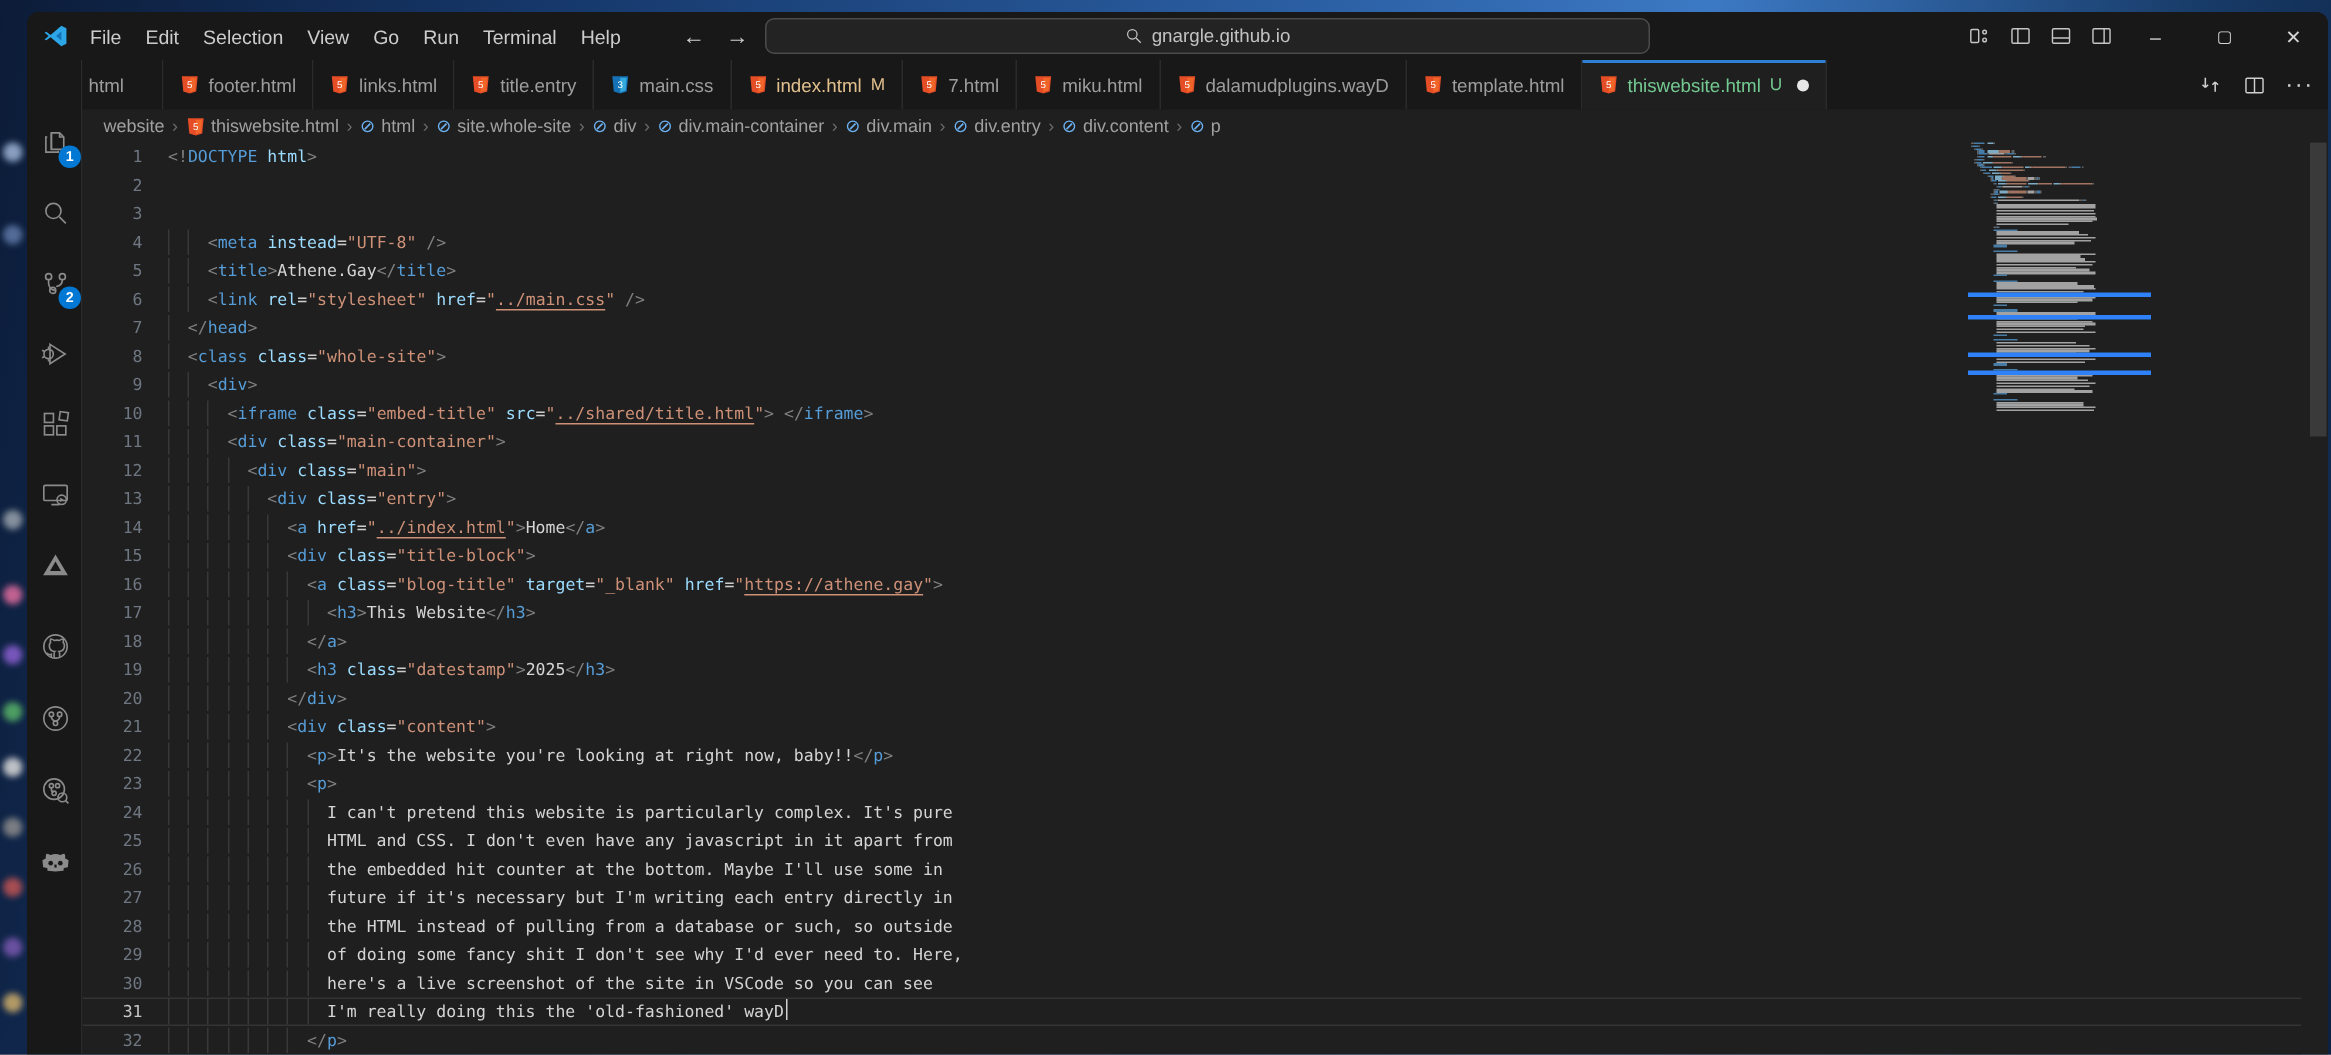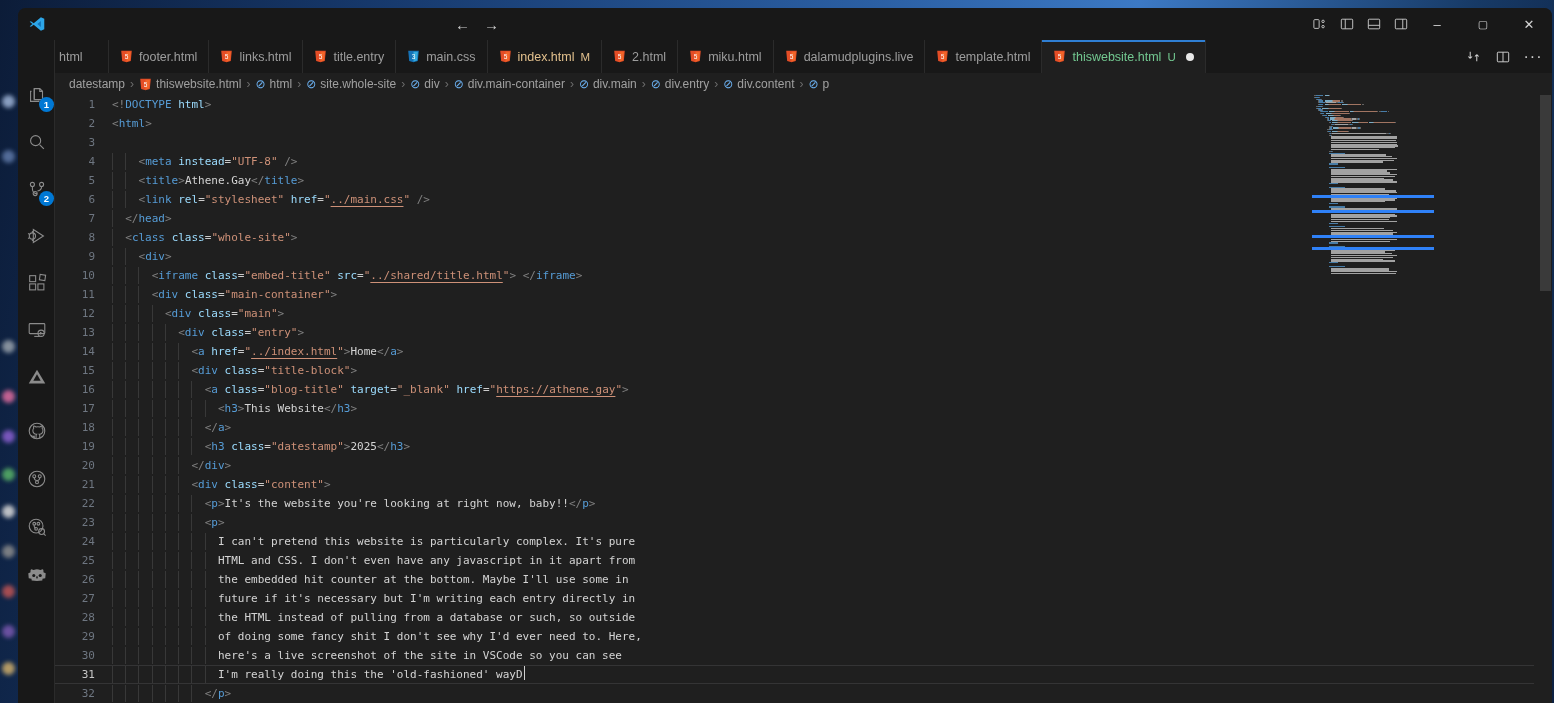--- a/index.html
+++ b/index.html
@@ -99,23 +99,40 @@
   <div class="wp-dot" style="left:2px;top:662px;background:#cfae6b"></div>
 </div>
 
 <div class="vswindow">
 
   <div class="titlebar">
     <svg class="vscode-logo" viewBox="0 0 24 24">
       <path fill="#2da6e8" d="M17.2 2.9 7.6 11 3.9 8.2l-1.6.8 3.6 3-3.6 3 1.6.8L7.6 13l9.6 8.1 4.5-2.2V5.1z"></path>
       <path fill="#1273b8" d="M17.2 8.1 12.5 12l4.7 3.9z"></path>
     </svg>
+    <div class="menubar" id="menubar">
+        <span class="menu-item">File</span>
+        <span class="menu-item">Edit</span>
+        <span class="menu-item">Selection</span>
+        <span class="menu-item">View</span>
+        <span class="menu-item">Go</span>
+        <span class="menu-item">Run</span>
+        <span class="menu-item">Terminal</span>
+        <span class="menu-item">Help</span>
+      </div>
     <div class="nav-arrows">
       <span>←</span>
       <span>→</span>
+    </div>
+    <div class="cmd-center">
+      <svg width="12" height="12" viewBox="0 0 16 16" class="icon-stroke">
+          <circle cx="6.5" cy="6.5" r="4.2"></circle>
+          <line x1="9.8" y1="9.8" x2="14" y2="14"></line>
+        </svg>
+      <span>gnargle.github.io</span>
     </div>
     <div class="win-controls">
       <span class="layout-btn">
         <svg width="14" height="14" viewBox="0 0 16 16" class="icon-stroke">
             <rect x="1" y="3" width="6" height="10" rx="1"></rect>
             <circle cx="11.5" cy="5" r="1.4"></circle>
             <circle cx="11.5" cy="11" r="1.4"></circle>
           </svg>
         </span>
       <span class="layout-btn">
@@ -275,37 +292,37 @@
         </svg>
         <span>index.html</span>
         <span class="git-m">M</span>
       </div>
       <div class="tab">
         <svg width="13" height="13" viewBox="0 0 16 16">
           <path d="M1.5 1h13l-1.2 12.6L8 15.2l-5.3-1.6z" fill="#e44d26"></path>
           <path d="M8 2.2v11.9l4.3-1.3 1-10.6z" fill="#f16529"></path>
           <text x="8" y="10.5" font-size="8" fill="#fff" text-anchor="middle" font-family="sans-serif">5</text>
         </svg>
-        <span>2.html</span>
+        <span>7.html</span>
       </div>
       <div class="tab">
         <svg width="13" height="13" viewBox="0 0 16 16">
           <path d="M1.5 1h13l-1.2 12.6L8 15.2l-5.3-1.6z" fill="#e44d26"></path>
           <path d="M8 2.2v11.9l4.3-1.3 1-10.6z" fill="#f16529"></path>
           <text x="8" y="10.5" font-size="8" fill="#fff" text-anchor="middle" font-family="sans-serif">5</text>
         </svg>
         <span>miku.html</span>
       </div>
       <div class="tab">
         <svg width="13" height="13" viewBox="0 0 16 16">
           <path d="M1.5 1h13l-1.2 12.6L8 15.2l-5.3-1.6z" fill="#e44d26"></path>
           <path d="M8 2.2v11.9l4.3-1.3 1-10.6z" fill="#f16529"></path>
           <text x="8" y="10.5" font-size="8" fill="#fff" text-anchor="middle" font-family="sans-serif">5</text>
         </svg>
-        <span>dalamudplugins.live</span>
+        <span>dalamudplugins.wayD</span>
       </div>
       <div class="tab">
         <svg width="13" height="13" viewBox="0 0 16 16">
           <path d="M1.5 1h13l-1.2 12.6L8 15.2l-5.3-1.6z" fill="#e44d26"></path>
           <path d="M8 2.2v11.9l4.3-1.3 1-10.6z" fill="#f16529"></path>
           <text x="8" y="10.5" font-size="8" fill="#fff" text-anchor="middle" font-family="sans-serif">5</text>
         </svg>
         <span>template.html</span>
       </div>
       <div class="tab active git-untracked">
@@ -330,21 +347,21 @@
       <svg width="14" height="14" viewBox="0 0 16 16" class="icon-stroke">
           <rect x="1.5" y="2.5" width="13" height="11" rx="1"></rect>
           <line x1="8" y1="2.5" x2="8" y2="13.5"></line>
         </svg>
       </span>
     <span class="ed-act" style="letter-spacing:1px">···</span>
   </div>
 
   <div class="breadcrumbs" id="breadcrumbs">
       <span class="crumb">
-        <span>datestamp</span>
+        <span>website</span>
       </span>
       <span class="crumb-sep">›</span>
       <span class="crumb">
         <svg width="13" height="13" viewBox="0 0 16 16">
           <path d="M1.5 1h13l-1.2 12.6L8 15.2l-5.3-1.6z" fill="#e44d26"></path>
           <path d="M8 2.2v11.9l4.3-1.3 1-10.6z" fill="#f16529"></path>
           <text x="8" y="10.5" font-size="8" fill="#fff" text-anchor="middle" font-family="sans-serif">5</text>
         </svg>
         <span>thiswebsite.html</span>
       </span>
@@ -390,21 +407,20 @@
       </span>
     </div>
 
   <div class="editor" id="editor">
       <div class="row">
         <span class="ln">1</span>
         <span class="code"><span class="tk-p">&lt;!</span><span class="tk-t">DOCTYPE</span><span class="tk-x"> </span><span class="tk-a">html</span><span class="tk-p">&gt;</span></span>
       </div>
       <div class="row">
         <span class="ln">2</span>
-        <span class="code"><span class="tk-p">&lt;</span><span class="tk-t">html</span><span class="tk-p">&gt;</span></span>
       </div>
       <div class="row">
         <span class="ln">3</span>
       </div>
       <div class="row">
         <span class="ln">4</span>
         <span class="code"><span class="guide" style="left: 17px;"></span><span class="guide" style="left: 30.2469px;"></span><span class="tk-p">    &lt;</span><span class="tk-t">meta</span><span class="tk-x"> </span><span class="tk-a">instead</span><span class="tk-o">=</span><span class="tk-s">"UTF-8"</span><span class="tk-x"> </span><span class="tk-p">/&gt;</span></span>
       </div>
       <div class="row">
         <span class="ln">5</span>

